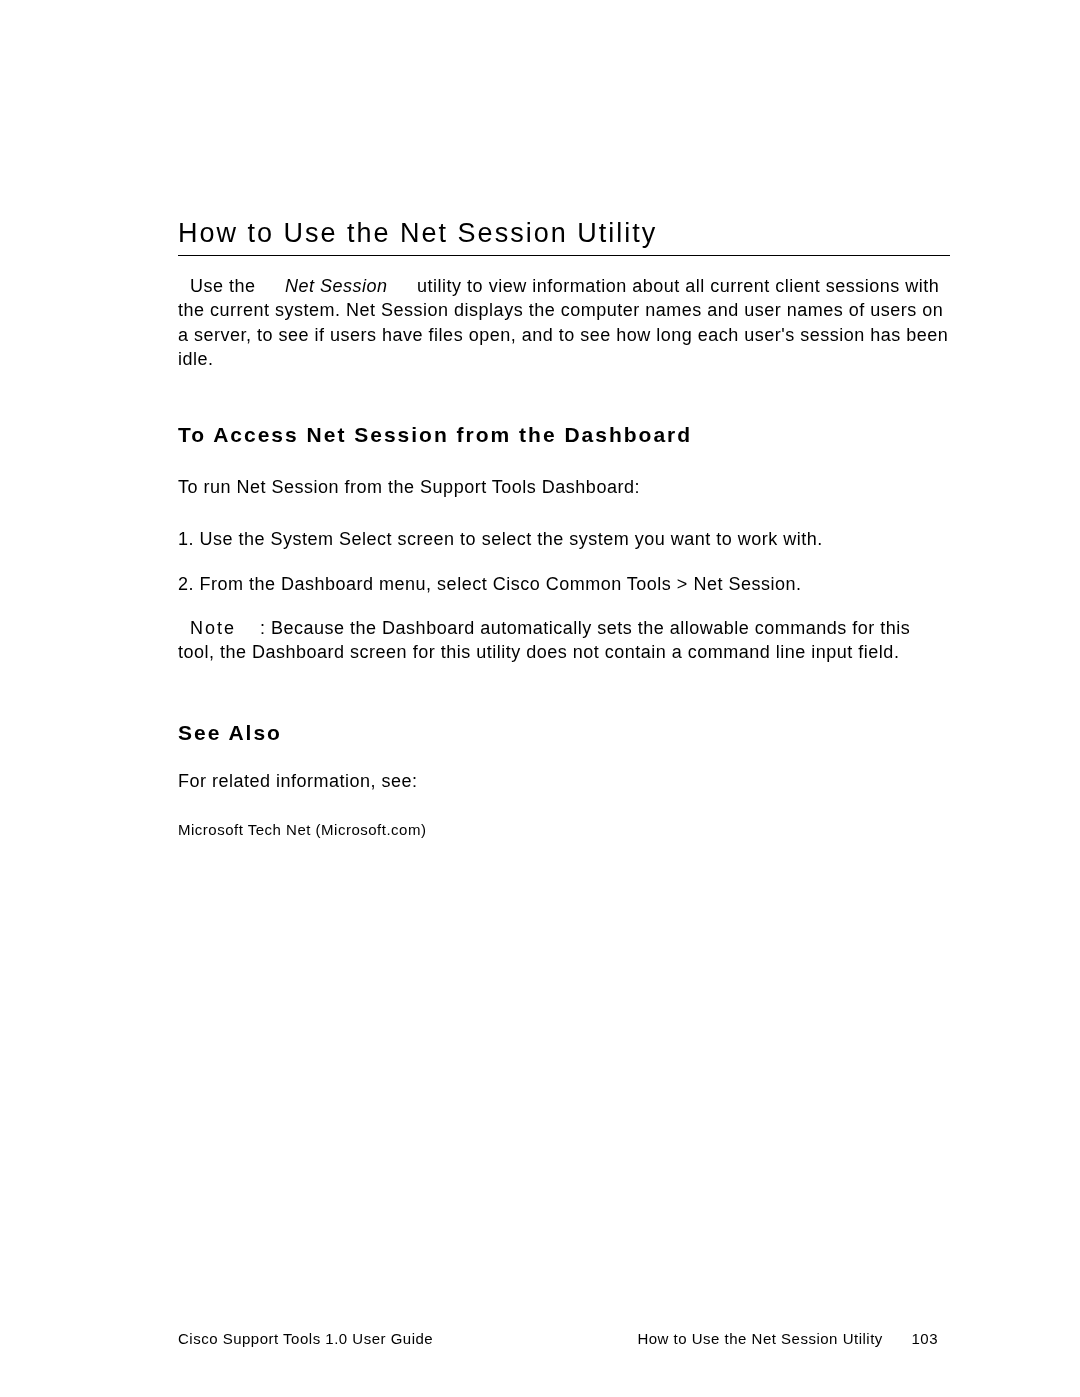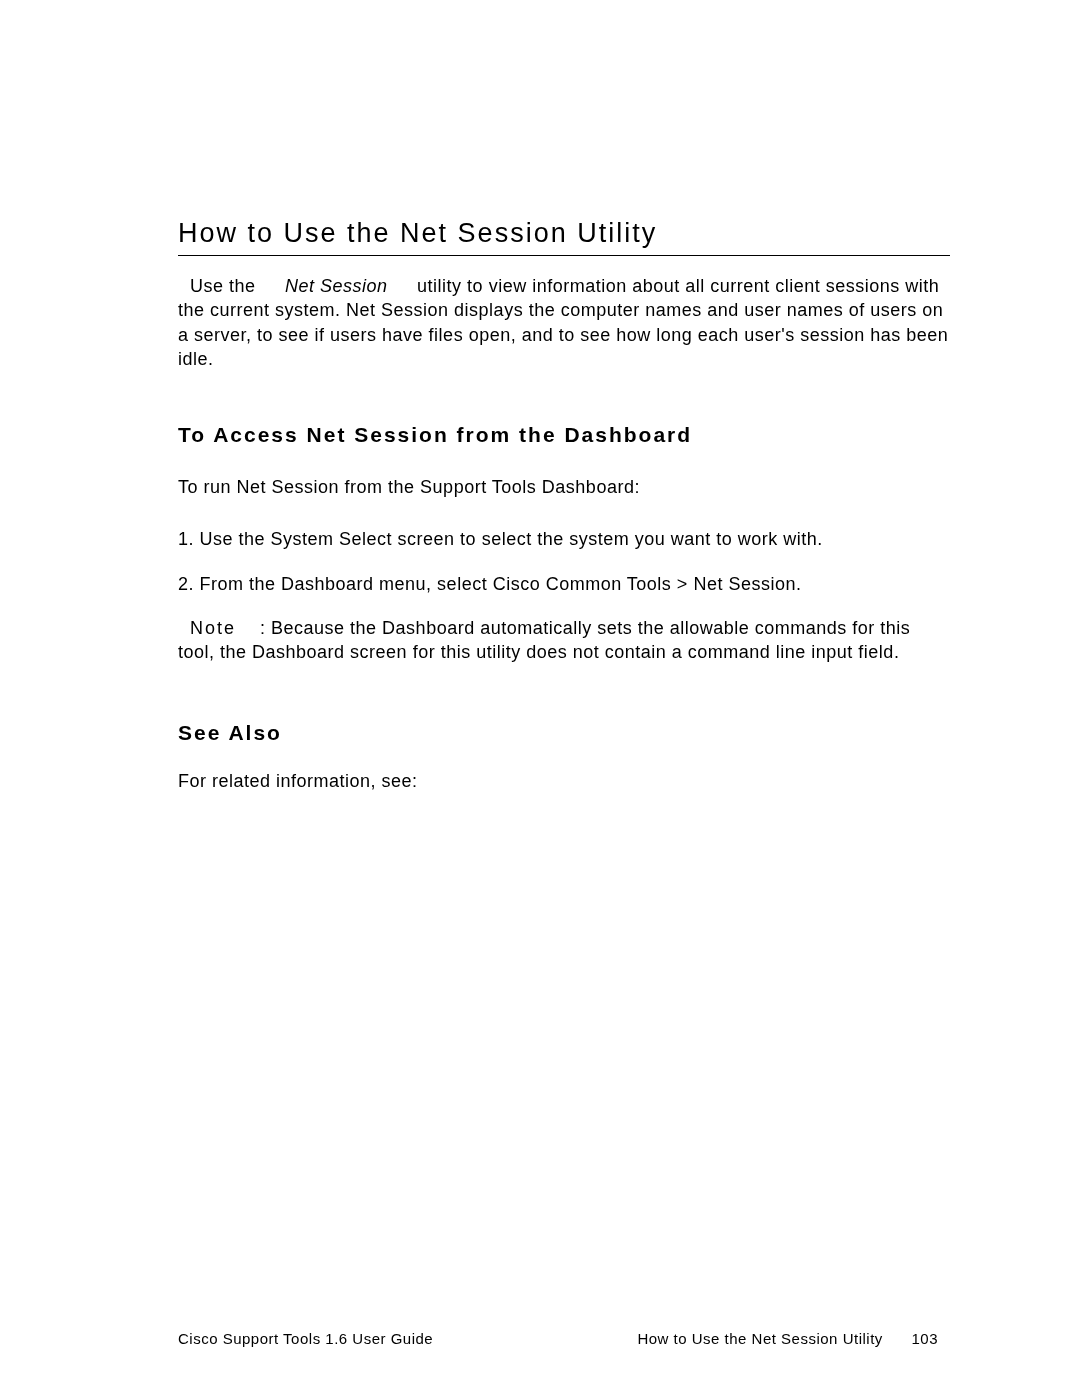--- a/index.html
+++ b/index.html
@@ -97,21 +97,22 @@
   <p class="step">2.  From the Dashboard menu, select Cisco Common Tools &gt; Net Session.</p>
 
   <p class="note">
     <span class="bold">Note</span><span>: Because the Dashboard automatically sets the allowable commands for this tool, the Dashboard screen for this utility does not contain a command line input field.</span>
   </p>
 
   <h2 class="see-also-heading">See Also</h2>
 
   <p class="body-text">For related information, see:</p>
 
+  <p class="link-item">Microsoft Tech Net (Microsoft.com)</p>
 </div>
 
 <div class="footer">
-  <span class="footer-left">Cisco Support Tools 1.6 User Guide</span>
+  <span class="footer-left">Cisco Support Tools 1.0 User Guide</span>
   <span class="footer-right">
     <span>How to Use the Net Session Utility</span>
     <span class="pagenum">103</span>
   </span>
 </div>
 
 </body></html>

